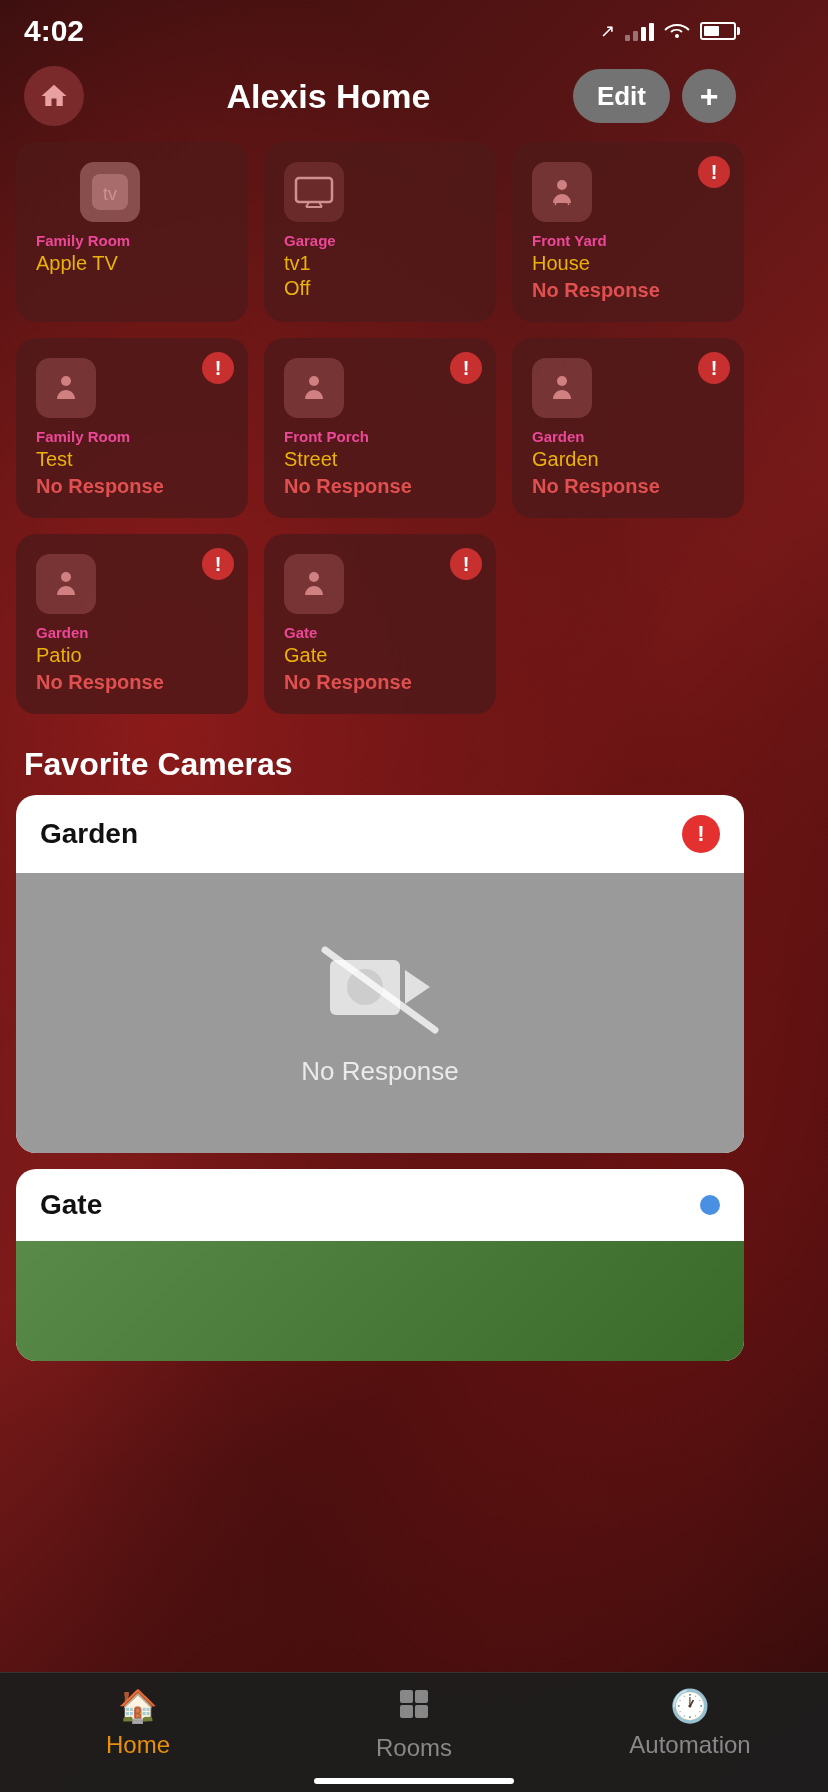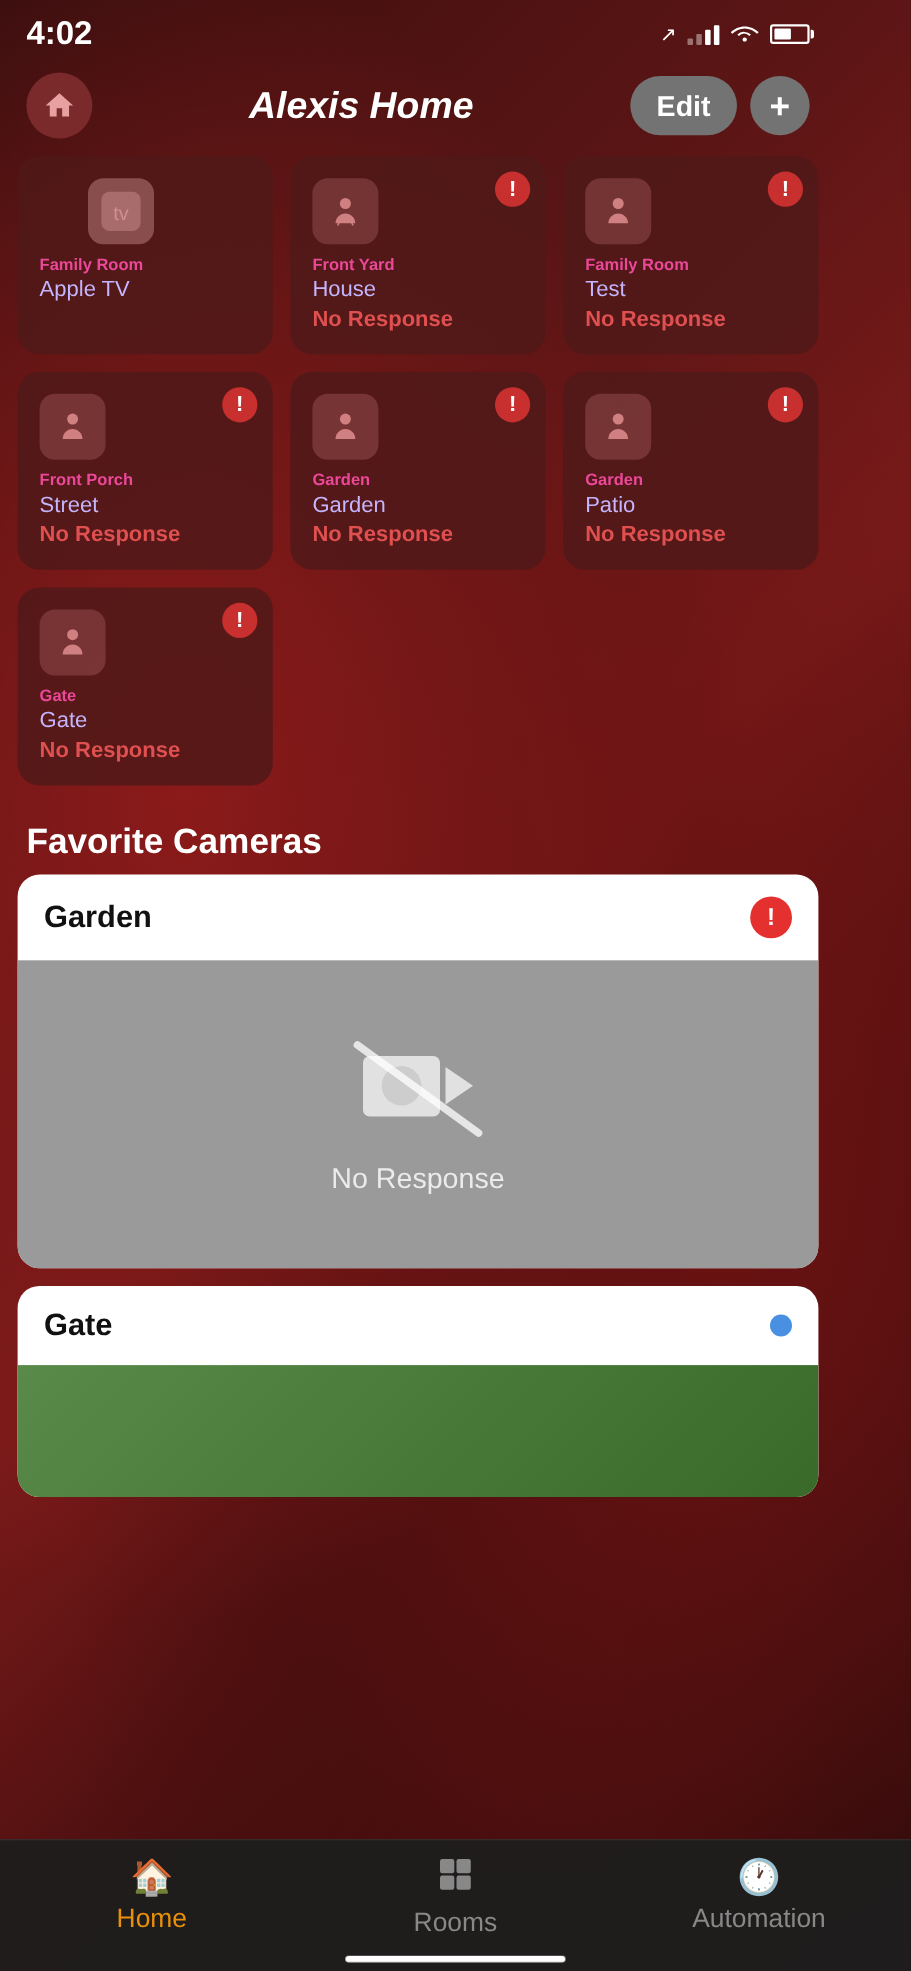--- a/index.html
+++ b/index.html
@@ -106,21 +106,20 @@
       display: flex;
       align-items: center;
       justify-content: center;
       cursor: pointer;
     }
     .home-btn svg { width: 30px; height: 30px; fill: #e8a0a0; }
     .header-title {
       color: white;
       font-size: 34px;
       font-weight: 600;
-      font-style: italic;
     }
     .header-actions {
       display: flex;
       gap: 12px;
     }
     .edit-btn, .add-btn {
       background: #737373;
       border-radius: 30px;
       color: white;
       font-size: 26px;
@@ -172,21 +171,21 @@
 
     .device-card-name {
       font-size: 15px;
       font-weight: 600;
       color: #ec4899;
       line-height: 1.2;
     }
 
     .device-card-sub {
       font-size: 20px;
-      color: #c4b5fd;
+      color: #eab308;
       margin-top: 2px;
     }
 
     .no-response {
       font-size: 20px;
       color: #e05050;
       font-weight: 700;
       margin-top: 4px;
     }
 
@@ -384,20 +383,33 @@
       <div class="device-icon-wrap appletv">
         <svg width="36" height="36" viewBox="0 0 36 36" fill="none">
           <rect width="36" height="36" rx="8" fill="rgba(200,140,140,0.5)"></rect>
           <text x="18" y="26" text-anchor="middle" font-size="18" fill="#d09090">tv</text>
         </svg>
       </div>
       <div class="device-card-name">Family Room</div>
       <div class="device-card-sub">Apple TV</div>
     </div>
 
+    <div class="device-card">
+      <div class="device-icon-wrap tv">
+        <svg width="40" height="32" viewBox="0 0 40 32" fill="none">
+          <rect x="2" y="2" width="36" height="24" rx="3" stroke="#d09090" stroke-width="2.5" fill="none"></rect>
+          <line x1="15" y1="26" x2="12" y2="31" stroke="#d09090" stroke-width="2"></line>
+          <line x1="25" y1="26" x2="28" y2="31" stroke="#d09090" stroke-width="2"></line>
+          <line x1="12" y1="31" x2="28" y2="31" stroke="#d09090" stroke-width="2"></line>
+        </svg>
+      </div>
+      <div class="device-card-name">Garage</div>
+      <div class="device-card-sub">tv1</div>
+      <div class="device-card-sub">Off</div>
+    </div>
 
     <div class="device-card">
       <div class="alert-badge">!</div>
       <div class="device-icon-wrap">
         <svg width="34" height="34" viewBox="0 0 34 34" fill="#d08080">
           <circle cx="17" cy="10" r="5" fill="#d08080"></circle>
           <path d="M8 28c0-4.97 4.03-9 9-9s9 4.03 9 9" fill="#d08080"></path>
           <path d="M14 22l-4 8M20 22l4 8" stroke="#d08080" stroke-width="1.5" fill="none"></path>
         </svg>
       </div>

